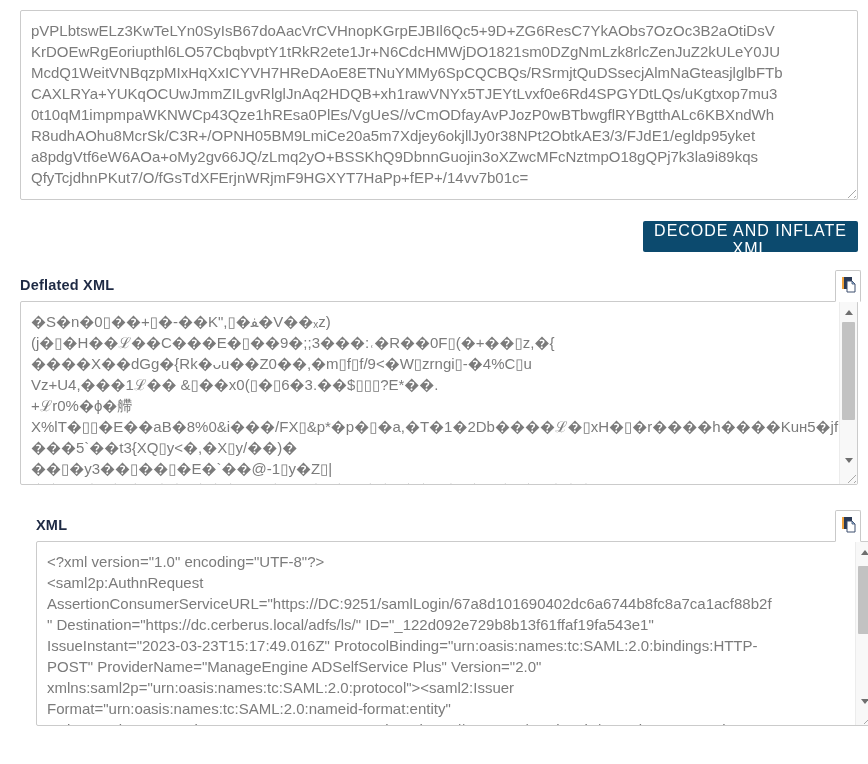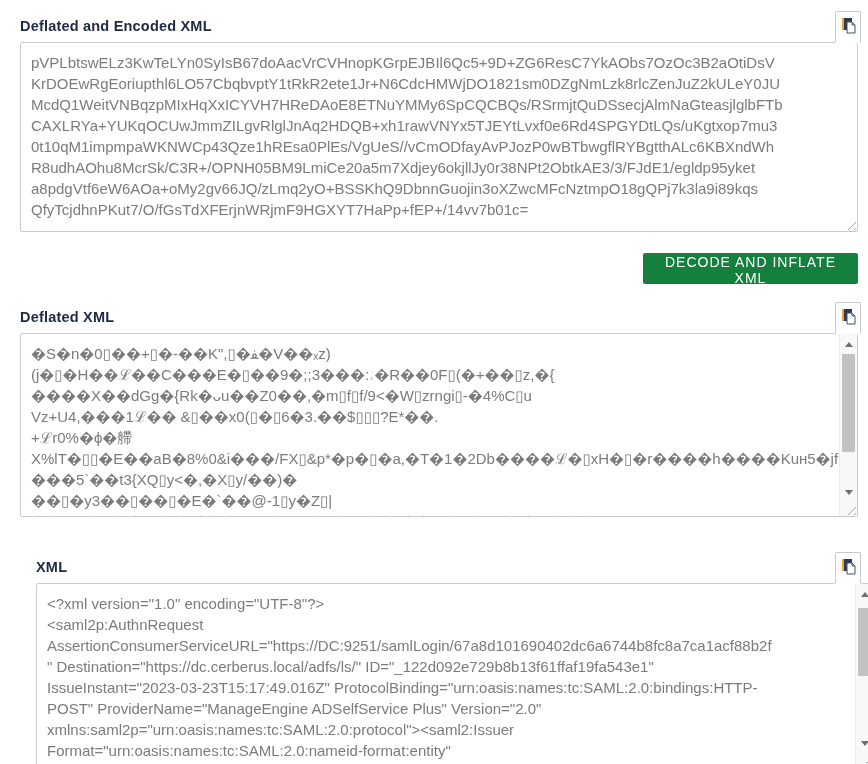--- a/index.html
+++ b/index.html
@@ -128,51 +128,38 @@
 
   .btn-row{
     margin-top:21px;
     margin-bottom:15px;
     display:flex;
     justify-content:flex-end;
   }
   .decode-btn{
     width:215px;
     height:31px;
-    background:#15803d;
+    background:#0c4a6e;
     color:#ffffff;
     font-family:"Liberation Sans", sans-serif;
-    font-size:14px;
+    font-size:16px;
     letter-spacing:1px;
     border:none;
     border-radius:2px;
     cursor:pointer;
   }
   .mt-sec2{margin-top:17px;}
-  .mt-sec3{margin-top:34px;padding-left:16px;}
+  .mt-sec3{margin-top:24px;padding-left:16px;}
 </style>
 </head>
 <body>
 
 <div class="page">
 
   <div class="section">
-    <div class="section-header">
-      <span class="section-label">Deflated and Encoded XML</span>
-      <button class="copy-btn" title="">
-        <span>
-          <svg width="15" height="17" viewBox="0 0 15 17">
-            <rect x="2" y="1" width="9" height="12" fill="#2b3a55"></rect>
-            <rect x="1" y="1" width="2" height="12" fill="#f0a23c"></rect>
-            <path d="M6 5 h5 l3 3 v8 h-8 z" fill="#ffffff" stroke="#3d4e6e" stroke-width="1"></path>
-            <path d="M11 5 v3 h3 z" fill="#9fc6e8" stroke="#3d4e6e" stroke-width="0.8"></path>
-          </svg>
-        </span>
-      </button>
-    </div>
     <div class="ta-wrap">
       <textarea class="ta-encoded" readonly="" spellcheck="false" style="">pVPLbtswELz3KwTeLYn0SyIsB67doAacVrCVHnopKGrpEJBIl6Qc5+9D+ZG6ResC7YkAObs7OzOc3B2aOtiDsV
 KrDOEwRgEoriupthl6LO57CbqbvptY1tRkR2ete1Jr+N6CdcHMWjDO1821sm0DZgNmLzk8rlcZenJuZ2kULeY0JU
 McdQ1WeitVNBqzpMIxHqXxICYVH7HReDAoE8ETNuYMMy6SpCQCBQs/RSrmjtQuDSsecjAlmNaGteasjlglbFTb
 CAXLRYa+YUKqOCUwJmmZILgvRlglJnAq2HDQB+xh1rawVNYx5TJEYtLvxf0e6Rd4SPGYDtLQs/uKgtxop7mu3
 0t10qM1impmpaWKNWCp43Qze1hREsa0PlEs/VgUeS//vCmODfayAvPJozP0wBTbwgflRYBgtthALc6KBXndWh
 R8udhAOhu8McrSk/C3R+/OPNH05BM9LmiCe20a5m7Xdjey6okjllJy0r38NPt2ObtkAE3/3/FJdE1/egldp95yket
 a8pdgVtf6eW6AOa+oMy2gv66JQ/zLmq2yO+BSSKhQ9DbnnGuojin3oXZwcMFcNztmpO18gQPj7k3la9i89kqs
 QfyTcjdhnPKut7/O/fGsTdXFErjnWRjmF9HGXYT7HaPp+fEP+/14vv7b01c=</textarea>
       <div class="resize-handle"></div>

